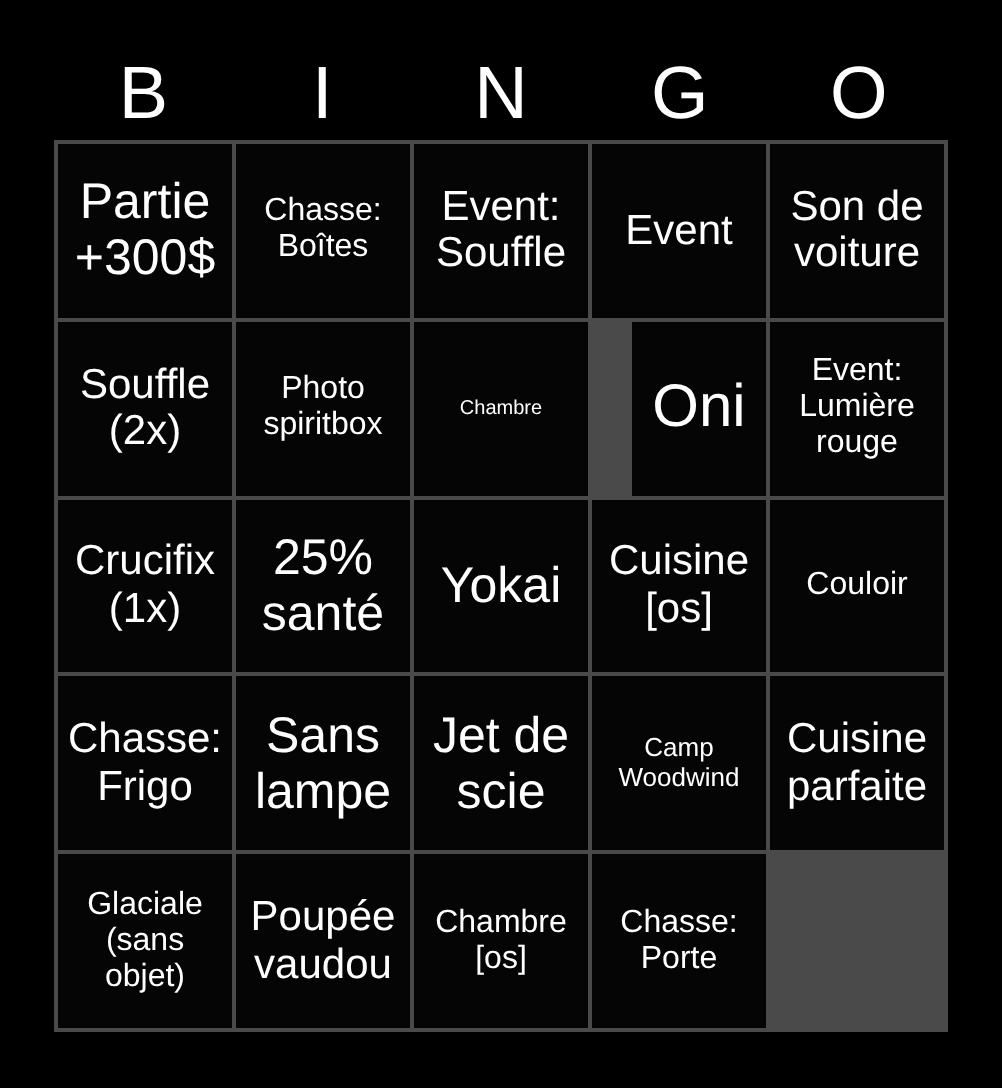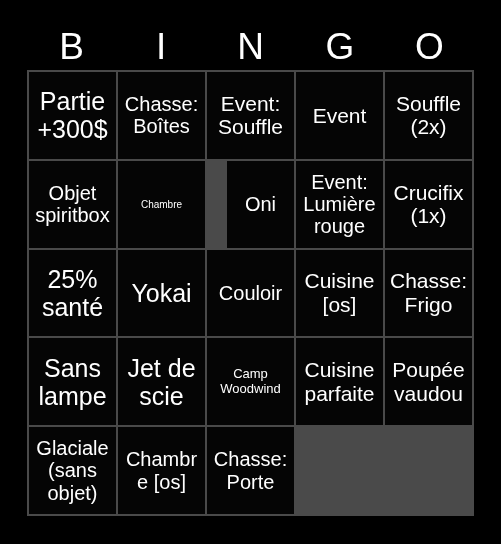--- a/index.html
+++ b/index.html
@@ -64,24 +64,24 @@
     justify-content: center;
     text-align: center;
     padding: 2px 3px;
     box-sizing: border-box;
     overflow: hidden;
     line-height: 1.12;
     word-break: break-word;
     hyphens: none;
   }
   
-  .fs-xl  { font-size: 20px; margin-left: 20px; }
+  .fs-xl  { font-size: 30px; margin-left: 20px; }
   .fs-lg  { font-size: 25px; }
   .fs-md  { font-size: 21px; }
-  .fs-sm  { font-size: 20px; }
+  .fs-sm  { font-size: 16px; }
   .fs-xs  { font-size: 10px; }
   .fs-xxs { font-size: 13px; }
 </style>
 </head>
 <body>
 
 <div id="board">
 
   <div id="header">
     <div class="header-cell">B</div>
@@ -91,37 +91,38 @@
     <div class="header-cell">O</div>
   </div>
 
   <div id="grid">
 
     <div class="cell fs-lg">Partie +300$</div>
     <div class="cell fs-sm">Chasse: Boîtes</div>
     <div class="cell fs-md">Event: Souffle</div>
     <div class="cell fs-md">Event</div>
 
+    <div class="cell fs-md">Son de voiture</div>
     <div class="cell fs-md">Souffle (2x)</div>
-    <div class="cell fs-sm">Objet spiritbox</div>
+    <div class="cell fs-sm">Photo spiritbox</div>
     <div class="cell fs-xs">Chambre</div>
     <div class="cell fs-xl">Oni</div>
 
     <div class="cell fs-sm">Event: Lumière rouge</div>
     <div class="cell fs-md">Crucifix (1x)</div>
     <div class="cell fs-lg">25% santé</div>
     <div class="cell fs-lg">Yokai</div>
+    <div class="cell fs-md">Cuisine [os]</div>
+
     <div class="cell fs-sm">Couloir</div>
-
-    <div class="cell fs-md">Cuisine [os]</div>
     <div class="cell fs-md">Chasse: Frigo</div>
     <div class="cell fs-lg">Sans lampe</div>
     <div class="cell fs-lg">Jet de scie</div>
     <div class="cell fs-xxs">Camp Woodwind</div>
 
     <div class="cell fs-md">Cuisine parfaite</div>
+    <div class="cell fs-sm">Glaciale (sans objet)</div>
     <div class="cell fs-md">Poupée vaudou</div>
-    <div class="cell fs-sm">Glaciale (sans objet)</div>
     <div class="cell fs-sm">Chambre [os]</div>
     <div class="cell fs-sm">Chasse: Porte</div>
   </div>
 
 </div>
 
 </body></html>

